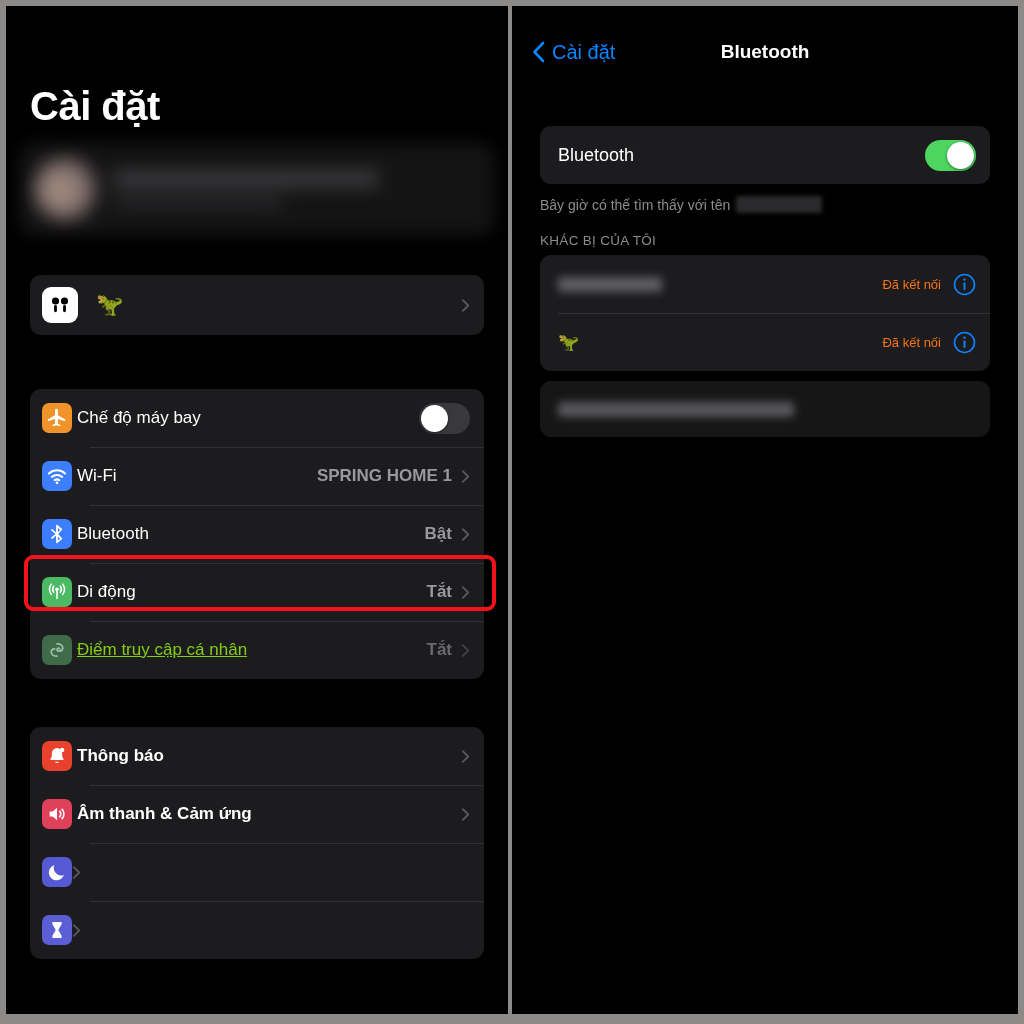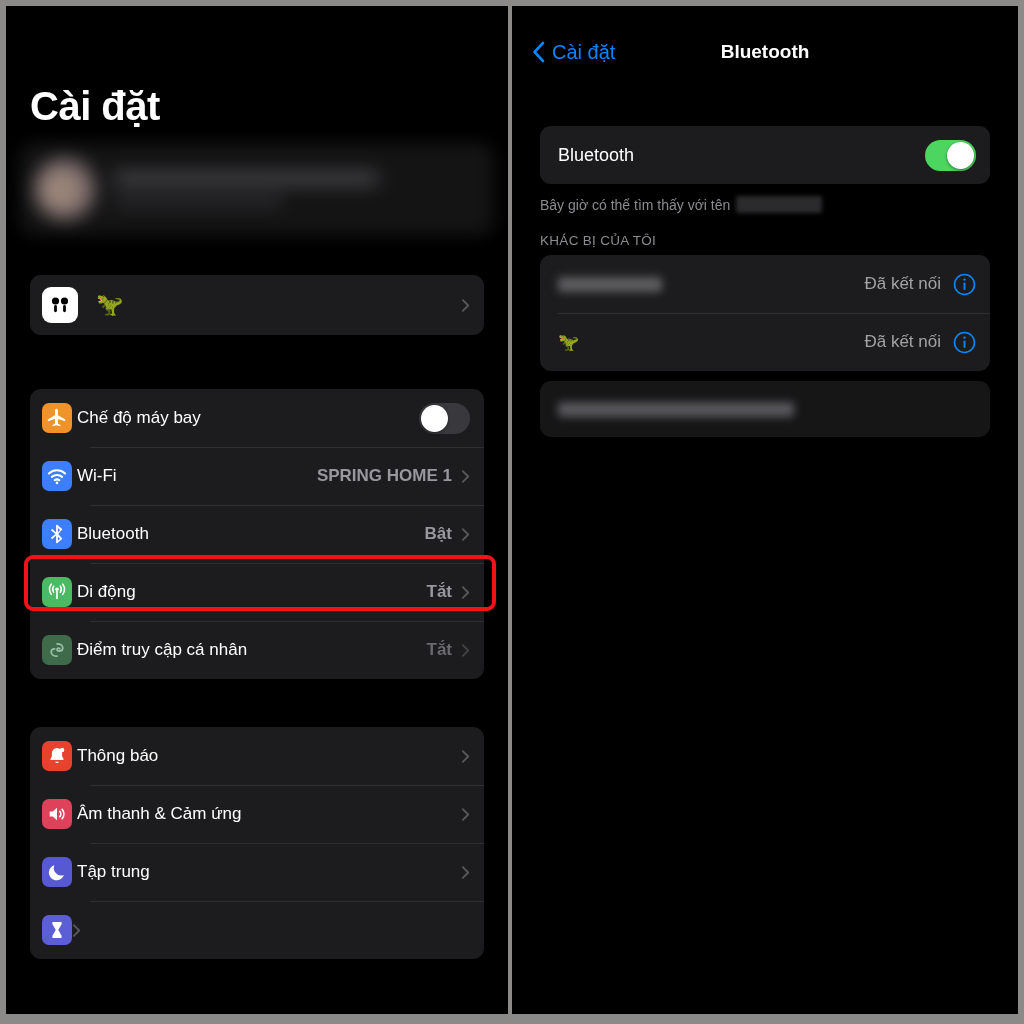--- a/index.html
+++ b/index.html
@@ -46,37 +46,37 @@
   }
   .profile-lines { margin-left:18px; flex:1; }
   .pl1 { height:13px; width:72%; background:#4a4a4d; border-radius:3px; }
   .pl2 { height:10px; width:46%; background:#303033; border-radius:3px; margin-top:11px; }
 
   .group {
     margin:0 24px; background:#1c1c1e; border-radius:11px; overflow:hidden;
   }
   .group.airpods { margin-top:40px; }
   .group.g1 { margin-top:54px; }
-  .group.g2 { margin-top:48px; }
+  .group.g2 { margin-top:48px;font-weight:bold; }
 
   .row {
     display:flex; align-items:center; min-height:58px;
     padding:0 14px 0 12px; position:relative;
   }
   .row + .row::before {
     content:""; position:absolute; left:60px; right:0; top:0; height:1px;
     background:#303032;
   }
   .app-icon {
     width:30px; height:30px; border-radius:7px; flex:0 0 auto;
     display:flex; align-items:center; justify-content:center;
   }
   .app-icon svg { width:22px; height:22px; display:block; }
   .row-label { color:#fff; font-size:17px; margin-left:5px; flex:1; }
-  .row.dim .row-label { color:#ffffff; }
+  .row.dim .row-label { color:#84cc16;text-decoration:underline; }
   .row-value { color:#98989e; font-size:17px; margin-right:9px;font-weight:bold; }
   .row.dim .row-value { color:#6a6a6e; }
   .chev { width:9px; height:15px; flex:0 0 auto; opacity:.55; }
   .row.dim .chev { opacity:.35; }
 
   .airpods-row { min-height:60px; }
   .airpods-icon {
     width:36px; height:36px; border-radius:9px; background:#fff;
     display:flex; align-items:center; justify-content:center; flex:0 0 auto;
   }
@@ -142,21 +142,21 @@
   .dev-name {
     flex:1; font-size:17px; color:#e8e8ea;
   }
   .dev-name.blurred {
     display:inline-block; color:transparent; background:#5d5d60;
     border-radius:3px; filter:blur(4px); height:15px; flex:0 0 auto;
   }
   .dev-name.w1 { width:104px; }
   .dev-name.w2 { width:92px; }
   .dev-spacer { flex:1; }
-  .dev-status { color:#a3a3a3; font-size:17px; margin-right:12px; }
+  .dev-status { color:#f97316; font-size:13px; margin-right:12px; }
   .info-btn { width:23px; height:23px; flex:0 0 auto; }
 
   .other-card {
     margin:10px 28px 0 28px; background:#161617; border-radius:11px;
     height:56px; display:flex; align-items:center; padding:0 18px;
   }
   .other-name {
     display:inline-block; width:236px; height:15px;
     background:#58585c; border-radius:3px; filter:blur(4.5px);
   }
@@ -299,21 +299,20 @@
           <polyline points="2,2 8,8 2,14" fill="none" stroke="#8a8a8e" stroke-width="2" stroke-linecap="round" stroke-linejoin="round"></polyline>
         </svg>
       </div>
 
       <div class="row">
         <div class="app-icon" style="background:#5659d1">
           <svg viewBox="0 0 24 24">
               <path d="M19.5 15.3A8.2 8.2 0 0 1 9.1 4.6a8.4 8.4 0 1 0 10.4 10.7z" fill="#fff"></path>
             </svg>
         </div>
-        <span class="row-label">Tập trung</span>
         <svg class="chev" viewBox="0 0 10 16">
           <polyline points="2,2 8,8 2,14" fill="none" stroke="#8a8a8e" stroke-width="2" stroke-linecap="round" stroke-linejoin="round"></polyline>
         </svg>
       </div>
 
       <div class="row">
         <div class="app-icon" style="background:#5c5ed6">
           <svg viewBox="0 0 24 24">
               <path d="M7 3.4h10v2.2l-3.6 6.4 3.6 6.4v2.2H7v-2.2l3.6-6.4L7 5.6z" fill="#fff"></path>
             </svg>

